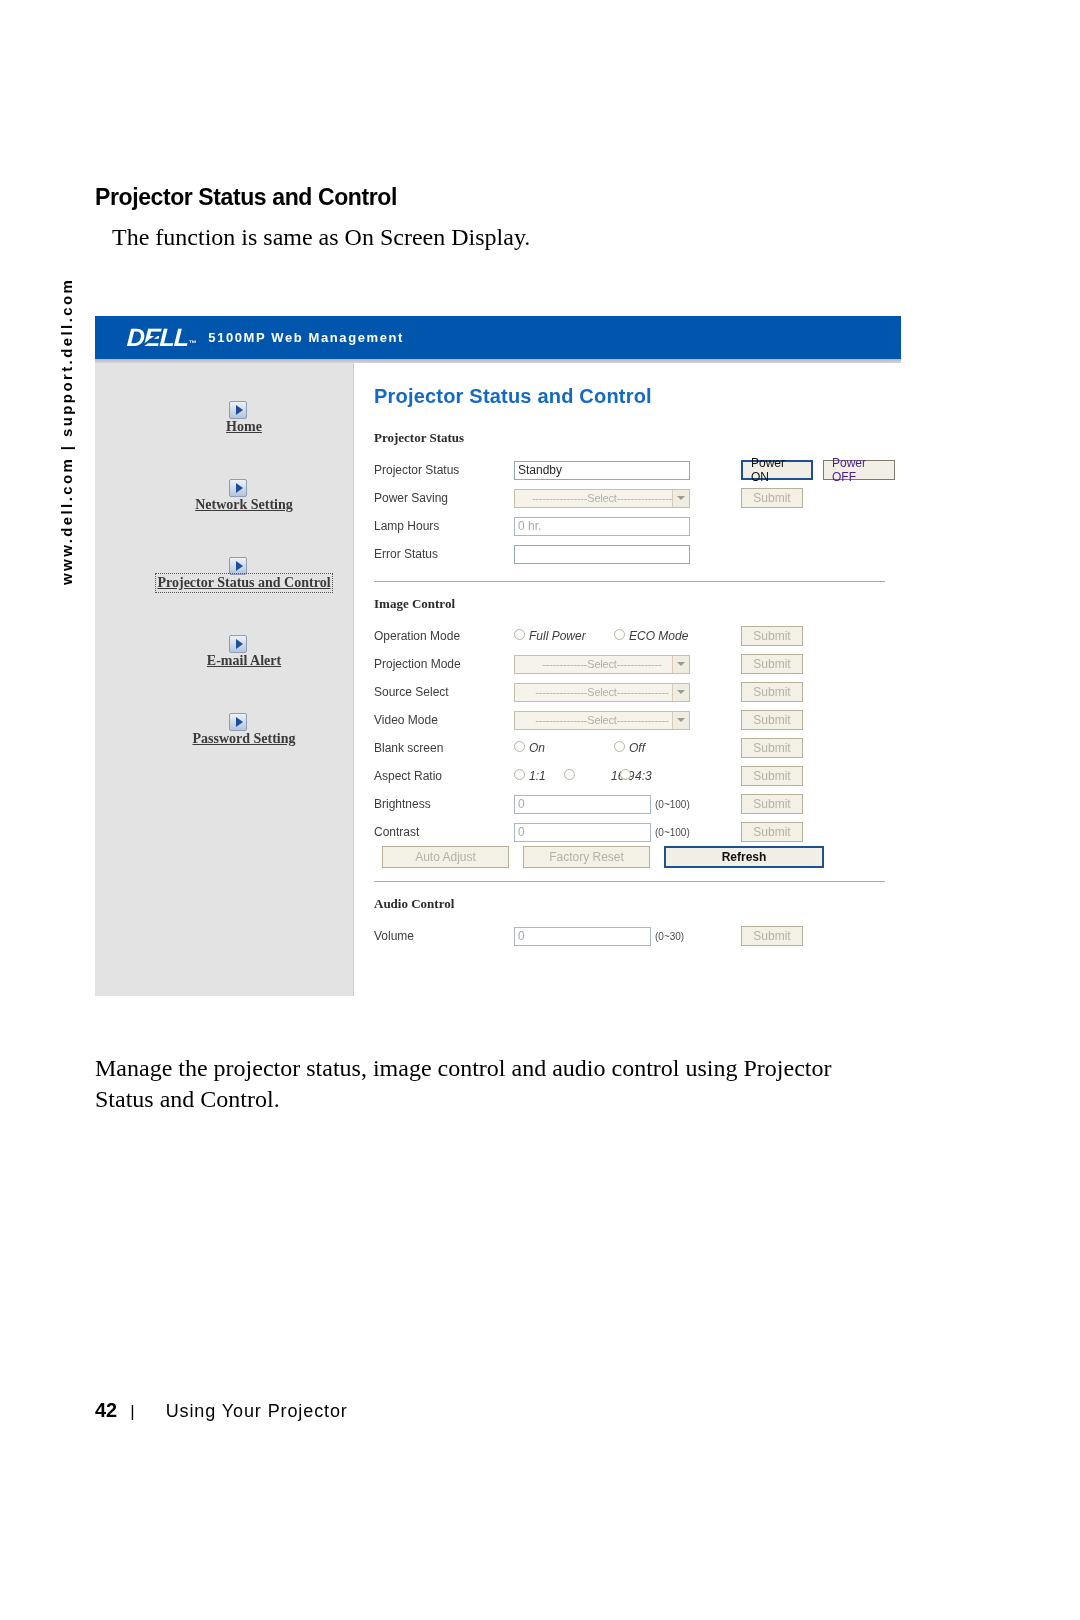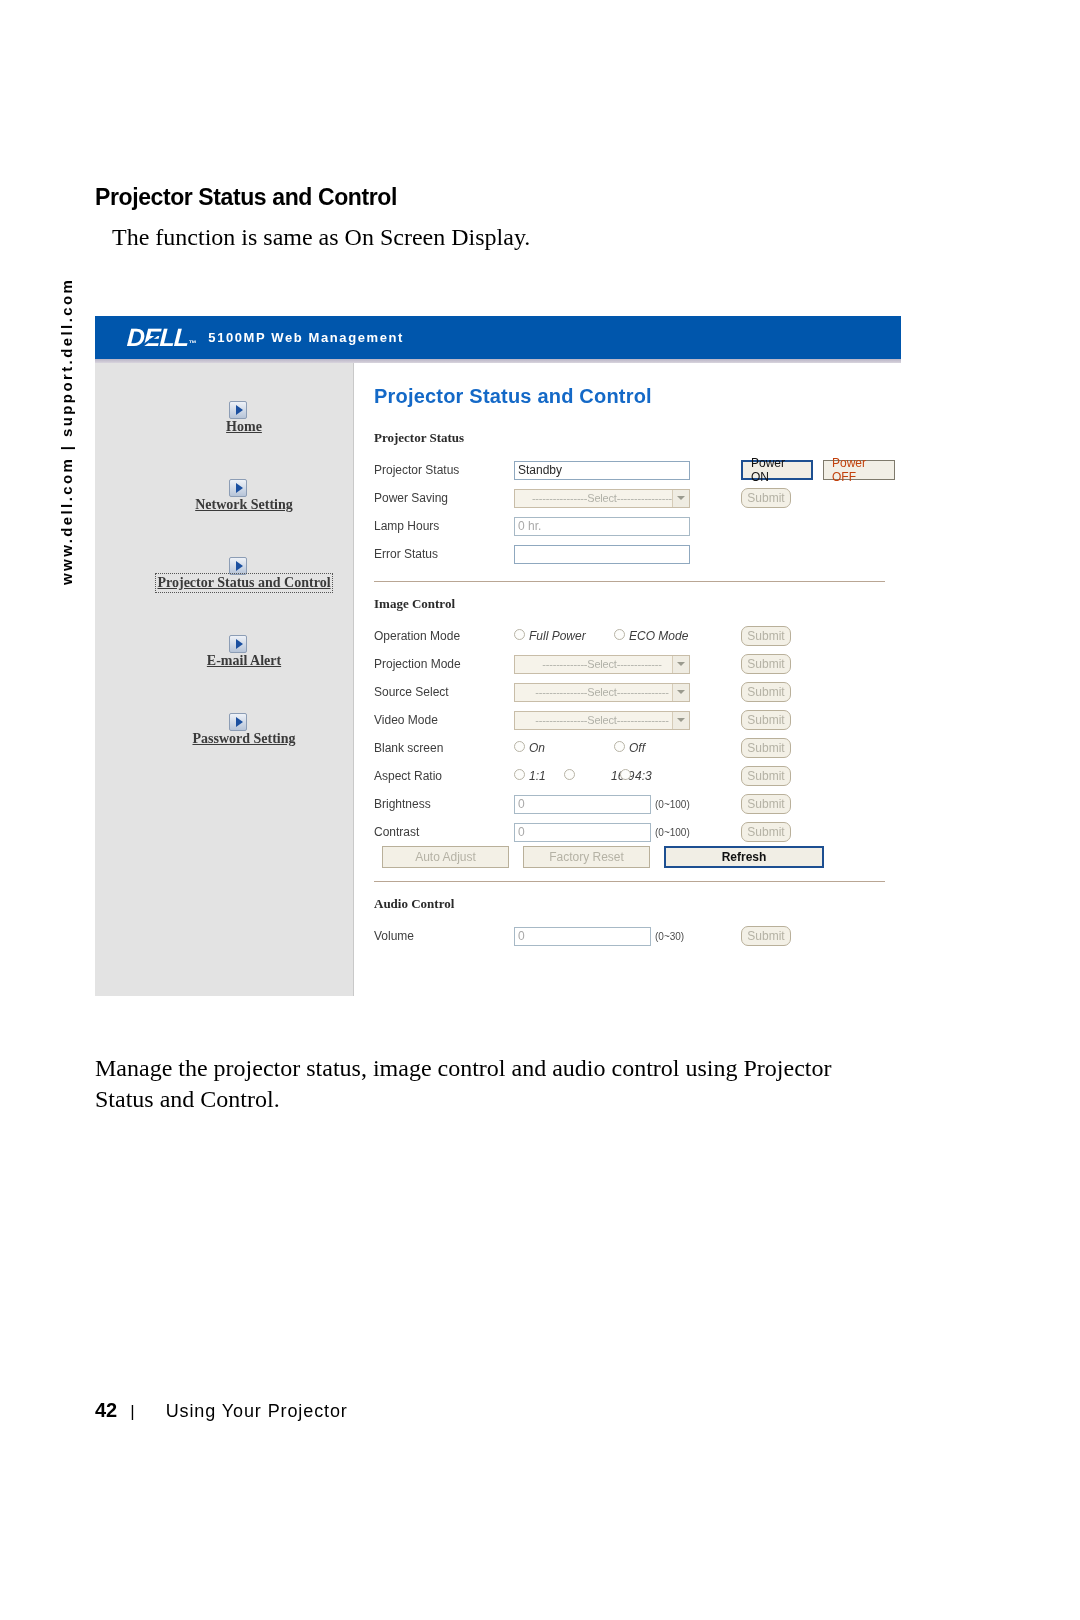--- a/index.html
+++ b/index.html
@@ -328,30 +328,30 @@
     border: 1px solid #b9b09a;
     background: #f3f0e6;
     color: #b5b2a5;
     display: inline-flex;
     align-items: center;
     justify-content: center;
     box-sizing: border-box;
     padding: 3px 8px;
   }
   .btn.active {
-    color: #c2410c;
+    color: #4c1d95;
     background: #f2efe6;
     border: 1px solid #7f7a6c;
   }
   .btn.primary {
     border: 2px solid #1d4f91;
     color: #111;
     background: #f1eee5;
   }
-  .btn.sub { width: 50px; border-radius: 7px; }
+  .btn.sub { width: 62px; }
   .btn.pw  { width: 72px; }
   .btn.big { width: 127px; height: 22px; }
   .btn.refresh { width: 160px; height: 22px; font-weight: bold; }
 
   .btncol {
     margin-left: 45px;
     display: flex;
     align-items: center;
     gap: 10px;
   }

